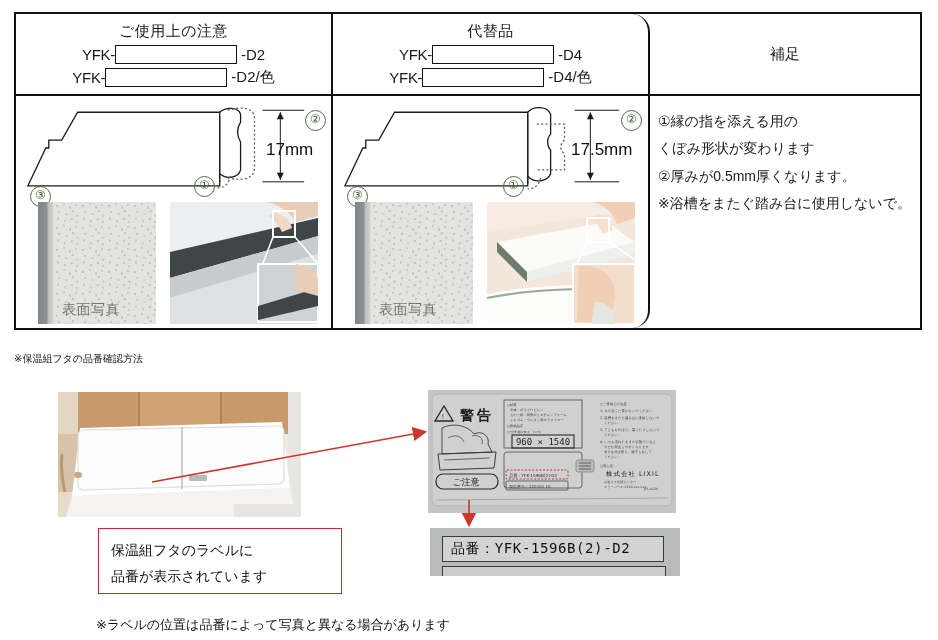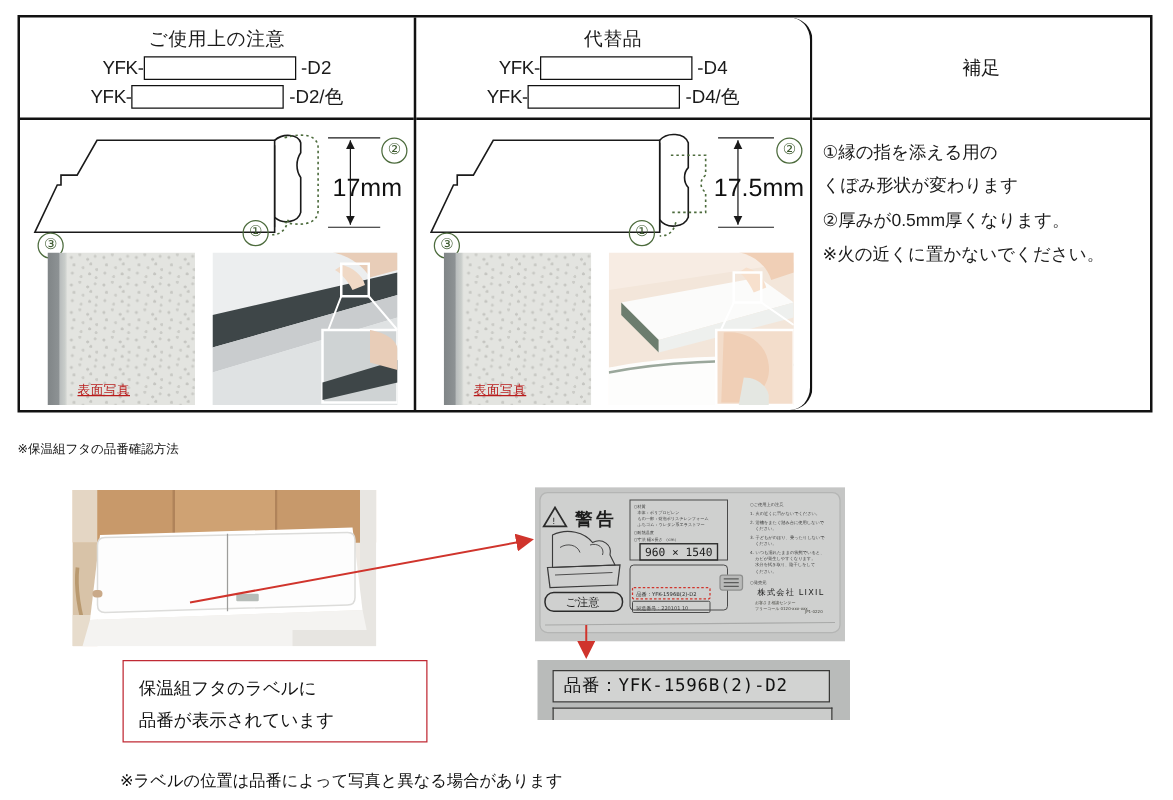--- a/index.html
+++ b/index.html
@@ -59,21 +59,21 @@
   
   .diagram{position:absolute;left:0;top:0;width:100%;height:108px;}
   .mark{
     position:absolute;
     width:19px;height:19px;border-radius:50%;
     border:1.5px solid #4c6b3c;
     color:#3f5c31;font-size:12px;line-height:17px;
     text-align:center;font-family:"Liberation Serif",serif;
   }
   .dim-txt{
-    position:absolute;font-size:20px;color:#111;
+    position:absolute;font-size:17px;color:#111;
     font-family:"Liberation Sans",sans-serif;
   }
 
   
   .photos{
     position:absolute;left:22px;bottom:4px;
     display:flex;gap:14px;
   }
   .ph{position:relative;overflow:hidden;}
   .ph-surface{
@@ -94,23 +94,22 @@
       radial-gradient(circle at 72% 42%, rgba(158,158,152,.42) 0 1px, transparent 1.4px),
       radial-gradient(circle at 90% 62%, rgba(165,165,160,.4) 0 1px, transparent 1.4px),
       radial-gradient(circle at 15% 75%, rgba(160,160,155,.4) 0 1px, transparent 1.4px),
       radial-gradient(circle at 42% 88%, rgba(168,168,162,.4) 0 1px, transparent 1.4px),
       radial-gradient(circle at 68% 78%, rgba(155,155,150,.42) 0 1px, transparent 1.4px),
       radial-gradient(circle at 88% 92%, rgba(165,165,160,.4) 0 1px, transparent 1.4px);
     background-size:26px 22px,26px 22px,26px 22px,26px 22px,26px 22px,26px 22px,26px 22px,26px 22px,26px 22px,26px 22px,26px 22px,26px 22px;
   }
   .ph-cap{
     position:absolute;left:24px;bottom:5px;
-    font-size:10px;color:#b91c1c;z-index:3;
+    font-size:14px;color:#737373;z-index:3;
     letter-spacing:.5px;
-    text-decoration:underline;
   }
   .ph-hand{width:148px;height:122px;position:relative;}
 
   
   .notes{
     padding:12px 6px 0 8px;
     font-size:14px;line-height:1.95;
   }
   .notes div{white-space:nowrap;}
 
@@ -301,21 +300,21 @@
 
   <div class="col col-c">
     <div class="head-cell">
       <div class="head-c-title">補足</div>
     </div>
     <div class="body-cell">
       <div class="notes">
         <div>①縁の指を添える用の</div>
         <div>くぼみ形状が変わります</div>
         <div>②厚みが0.5mm厚くなります。</div>
-        <div>※火の近くに置かないでください。</div>
+        <div>※浴槽をまたぐ踏み台に使用しないで。</div>
       </div>
     </div>
   </div>
 </div>
 
 <div class="sec-title">※保温組フタの品番確認方法</div>
 
 <div class="tub-photo">
   <svg viewBox="0 0 243 125" width="243" height="125">
     <rect width="243" height="125" fill="#efeae4"></rect>

